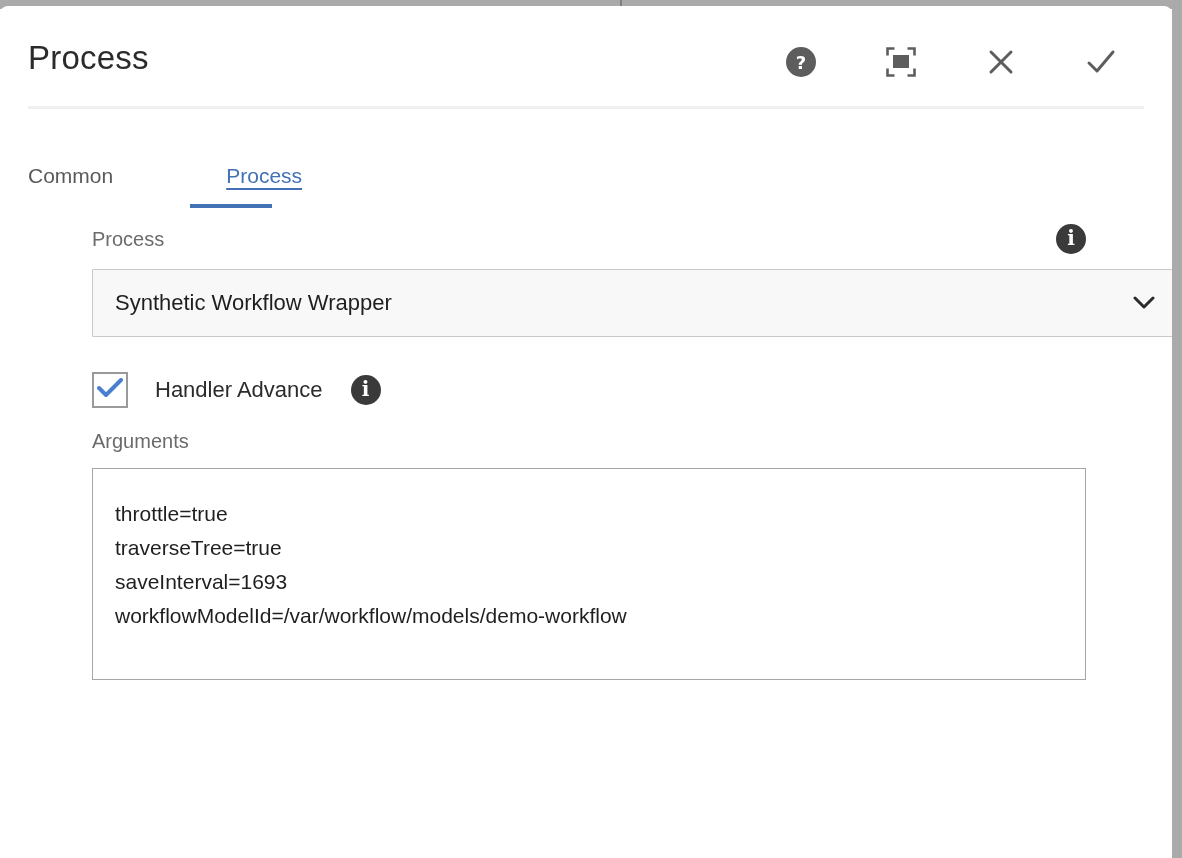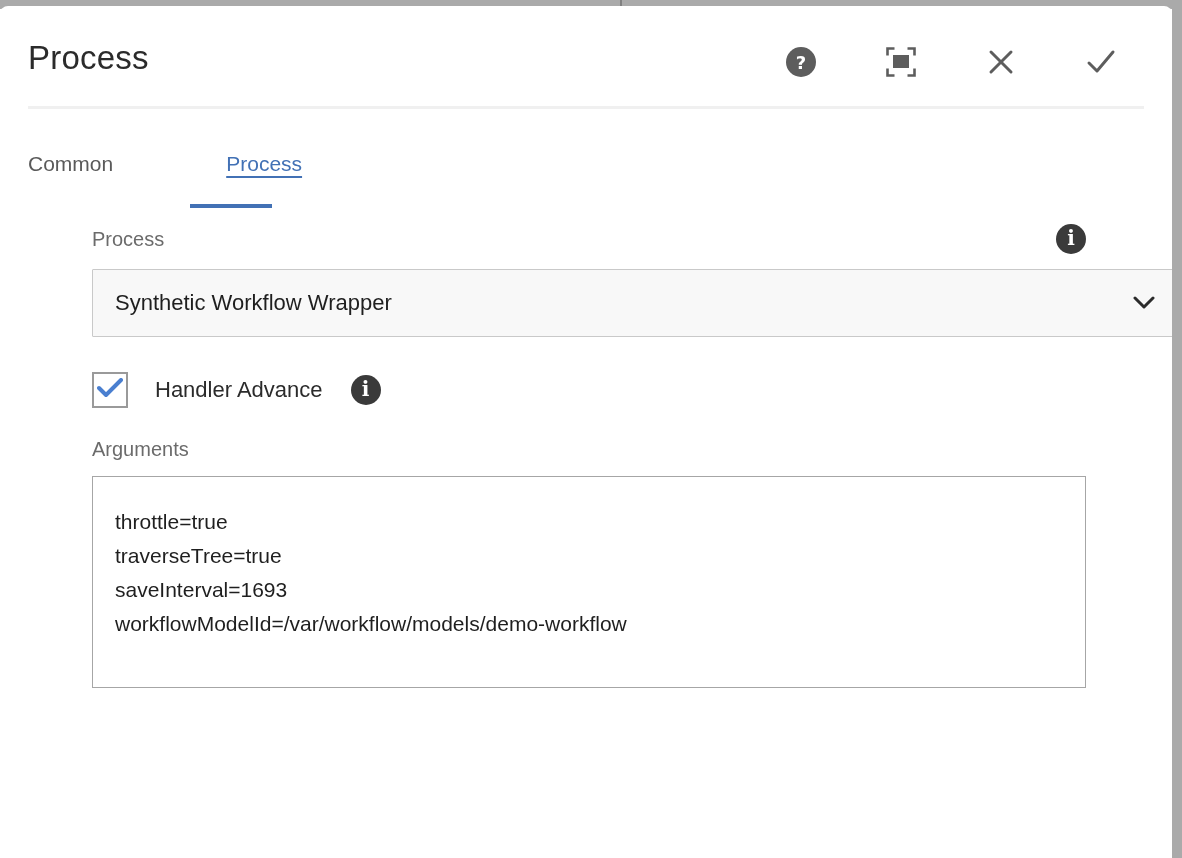--- a/index.html
+++ b/index.html
@@ -76,21 +76,21 @@
   .header-rule {
     position: absolute;
     left: 28px; top: 100px;
     width: 1116px; height: 3px;
     background: #f0f0f0;
   }
 
   
   .tabs {
     position: absolute;
-    left: 28px; top: 144px;
+    left: 28px; top: 156px;
     display: flex;
     align-items: flex-start;
   }
   .tab {
     position: relative;
     font-size: 21px;
     line-height: 28px;
     color: #5a5a5a;
     padding: 0 0 4px 0;
     cursor: pointer;
@@ -189,21 +189,21 @@
   .check-label {
     margin-left: 27px;
     font-size: 22px;
     color: #2b2b2b;
     cursor: default;
   }
   .check-row .info-icon { margin-left: 28px; }
 
   
   .args-label {
-    margin-top: 28px;
+    margin-top: 20px;
   }
   .textarea {
     margin-top: 14px;
     width: 994px; height: 212px;
     background: #ffffff;
     border: 1px solid #a6a6a6;
     padding: 28px 22px 0 22px;
     font-family: "Liberation Sans", sans-serif;
     font-size: 21px;
     line-height: 34px;

